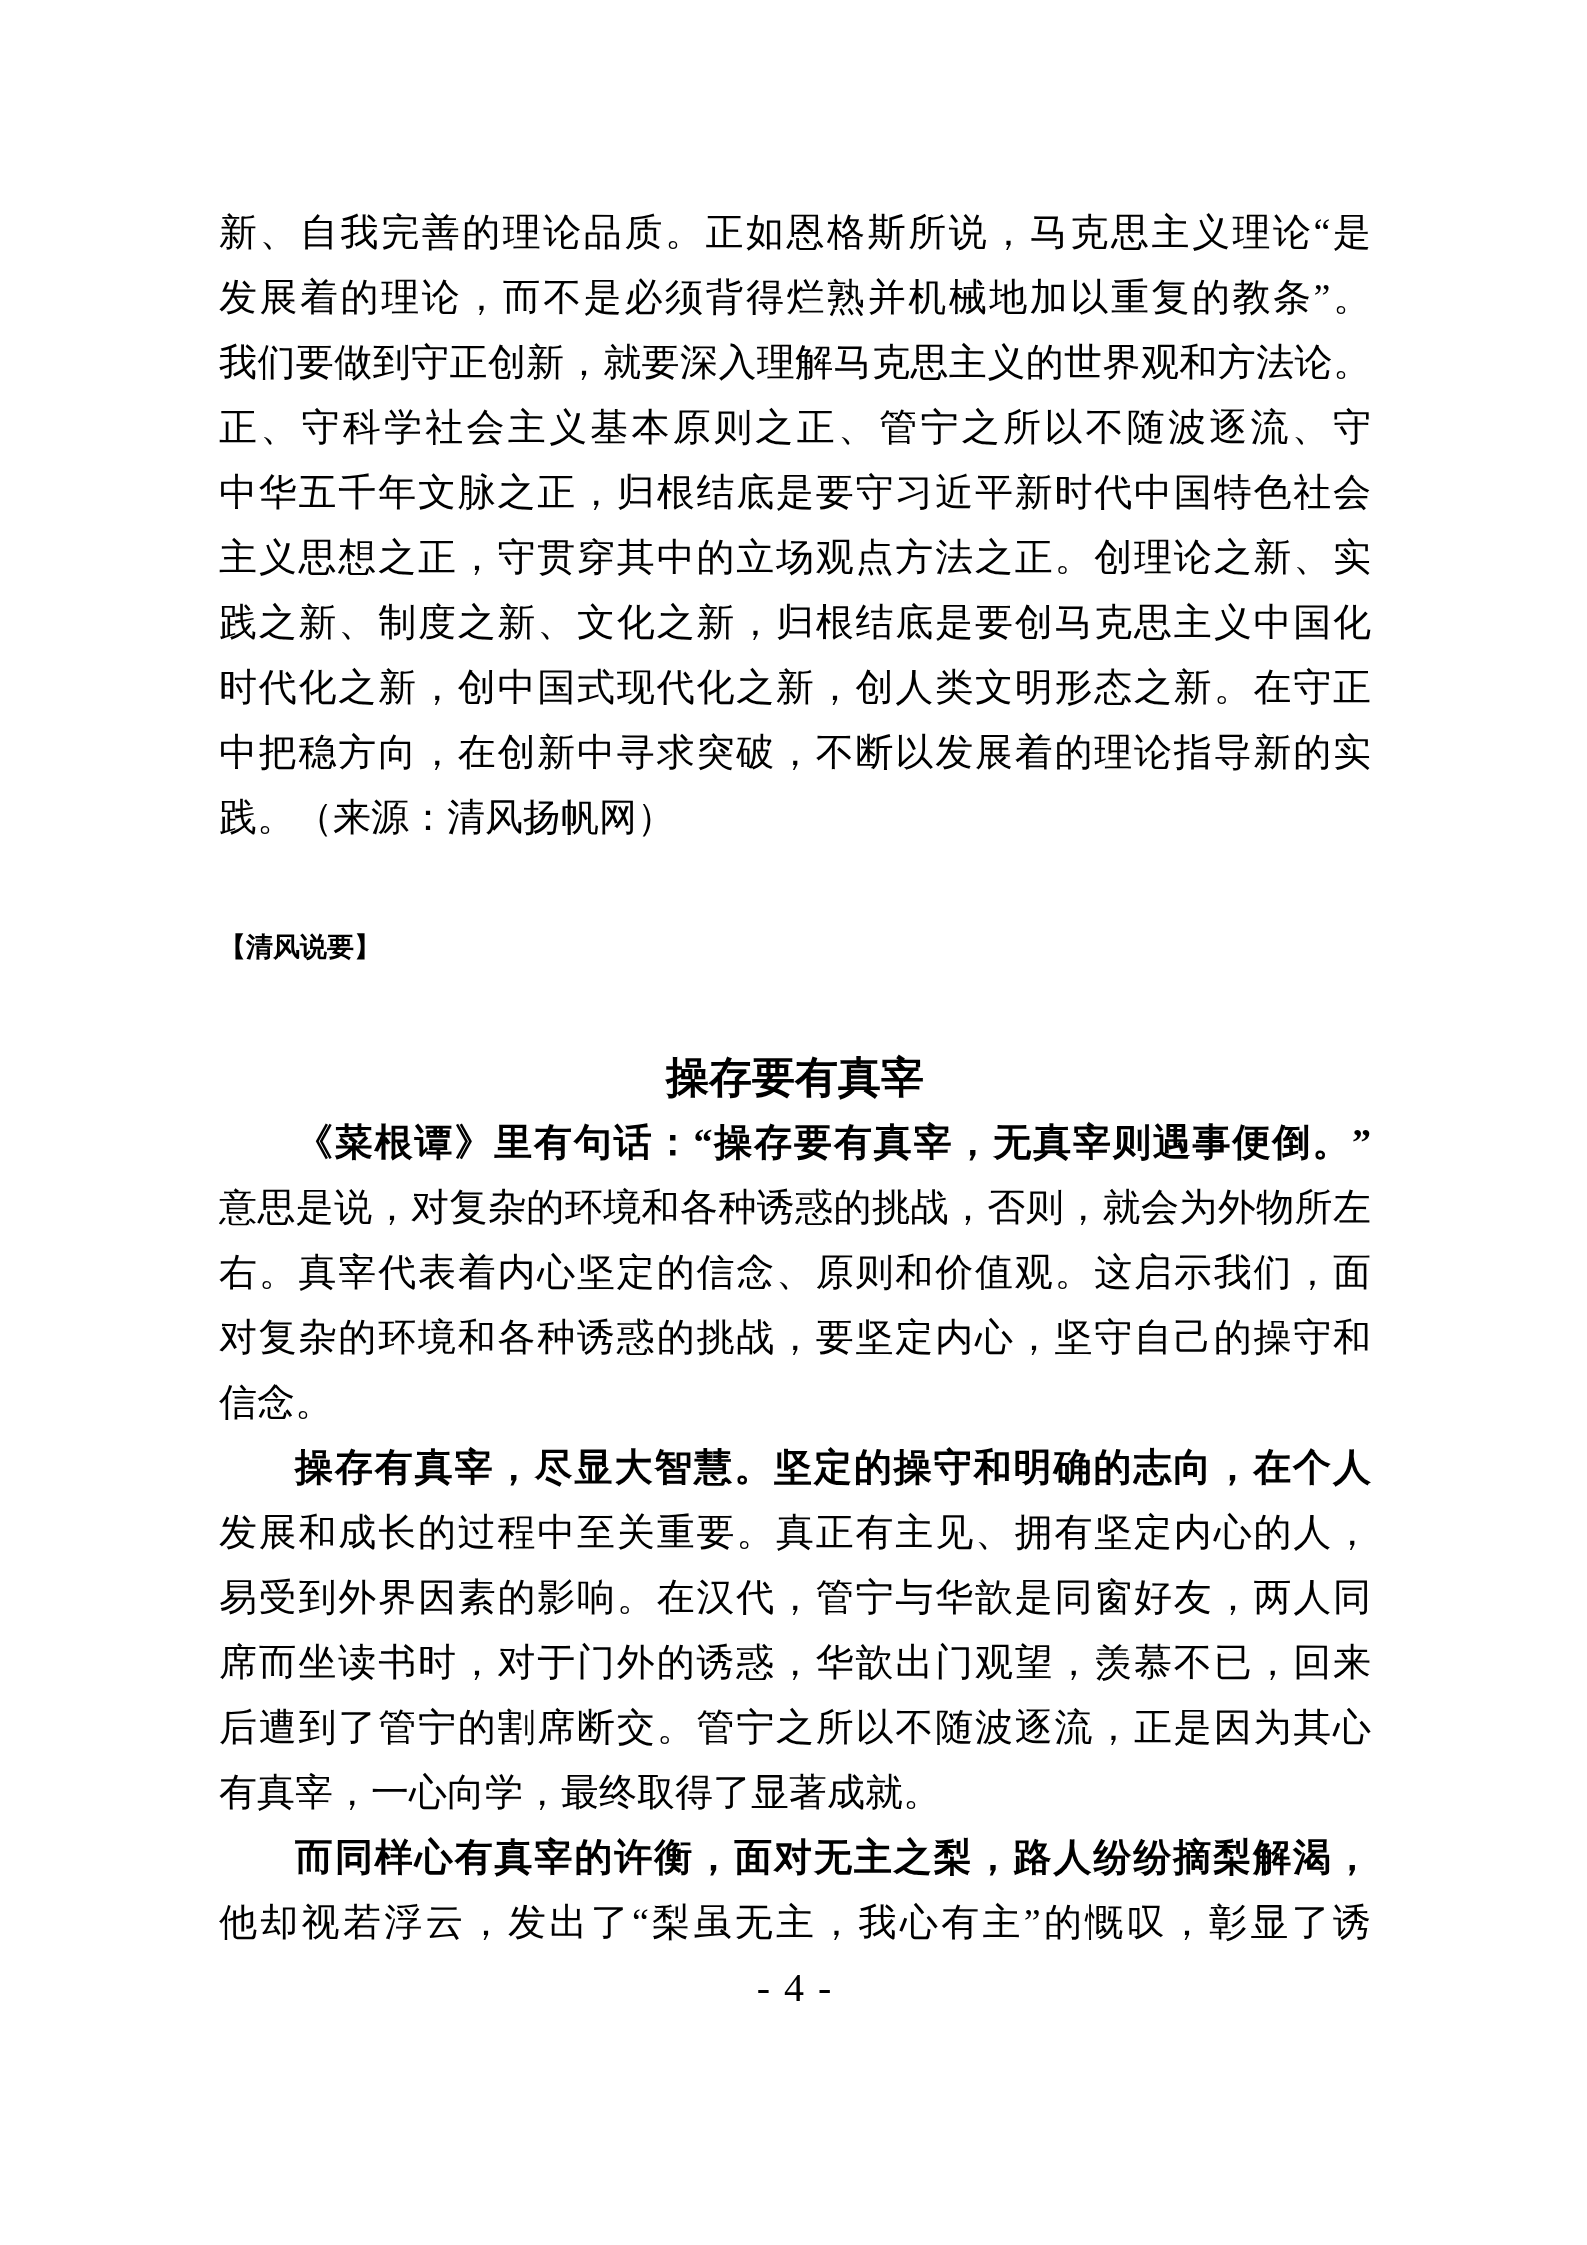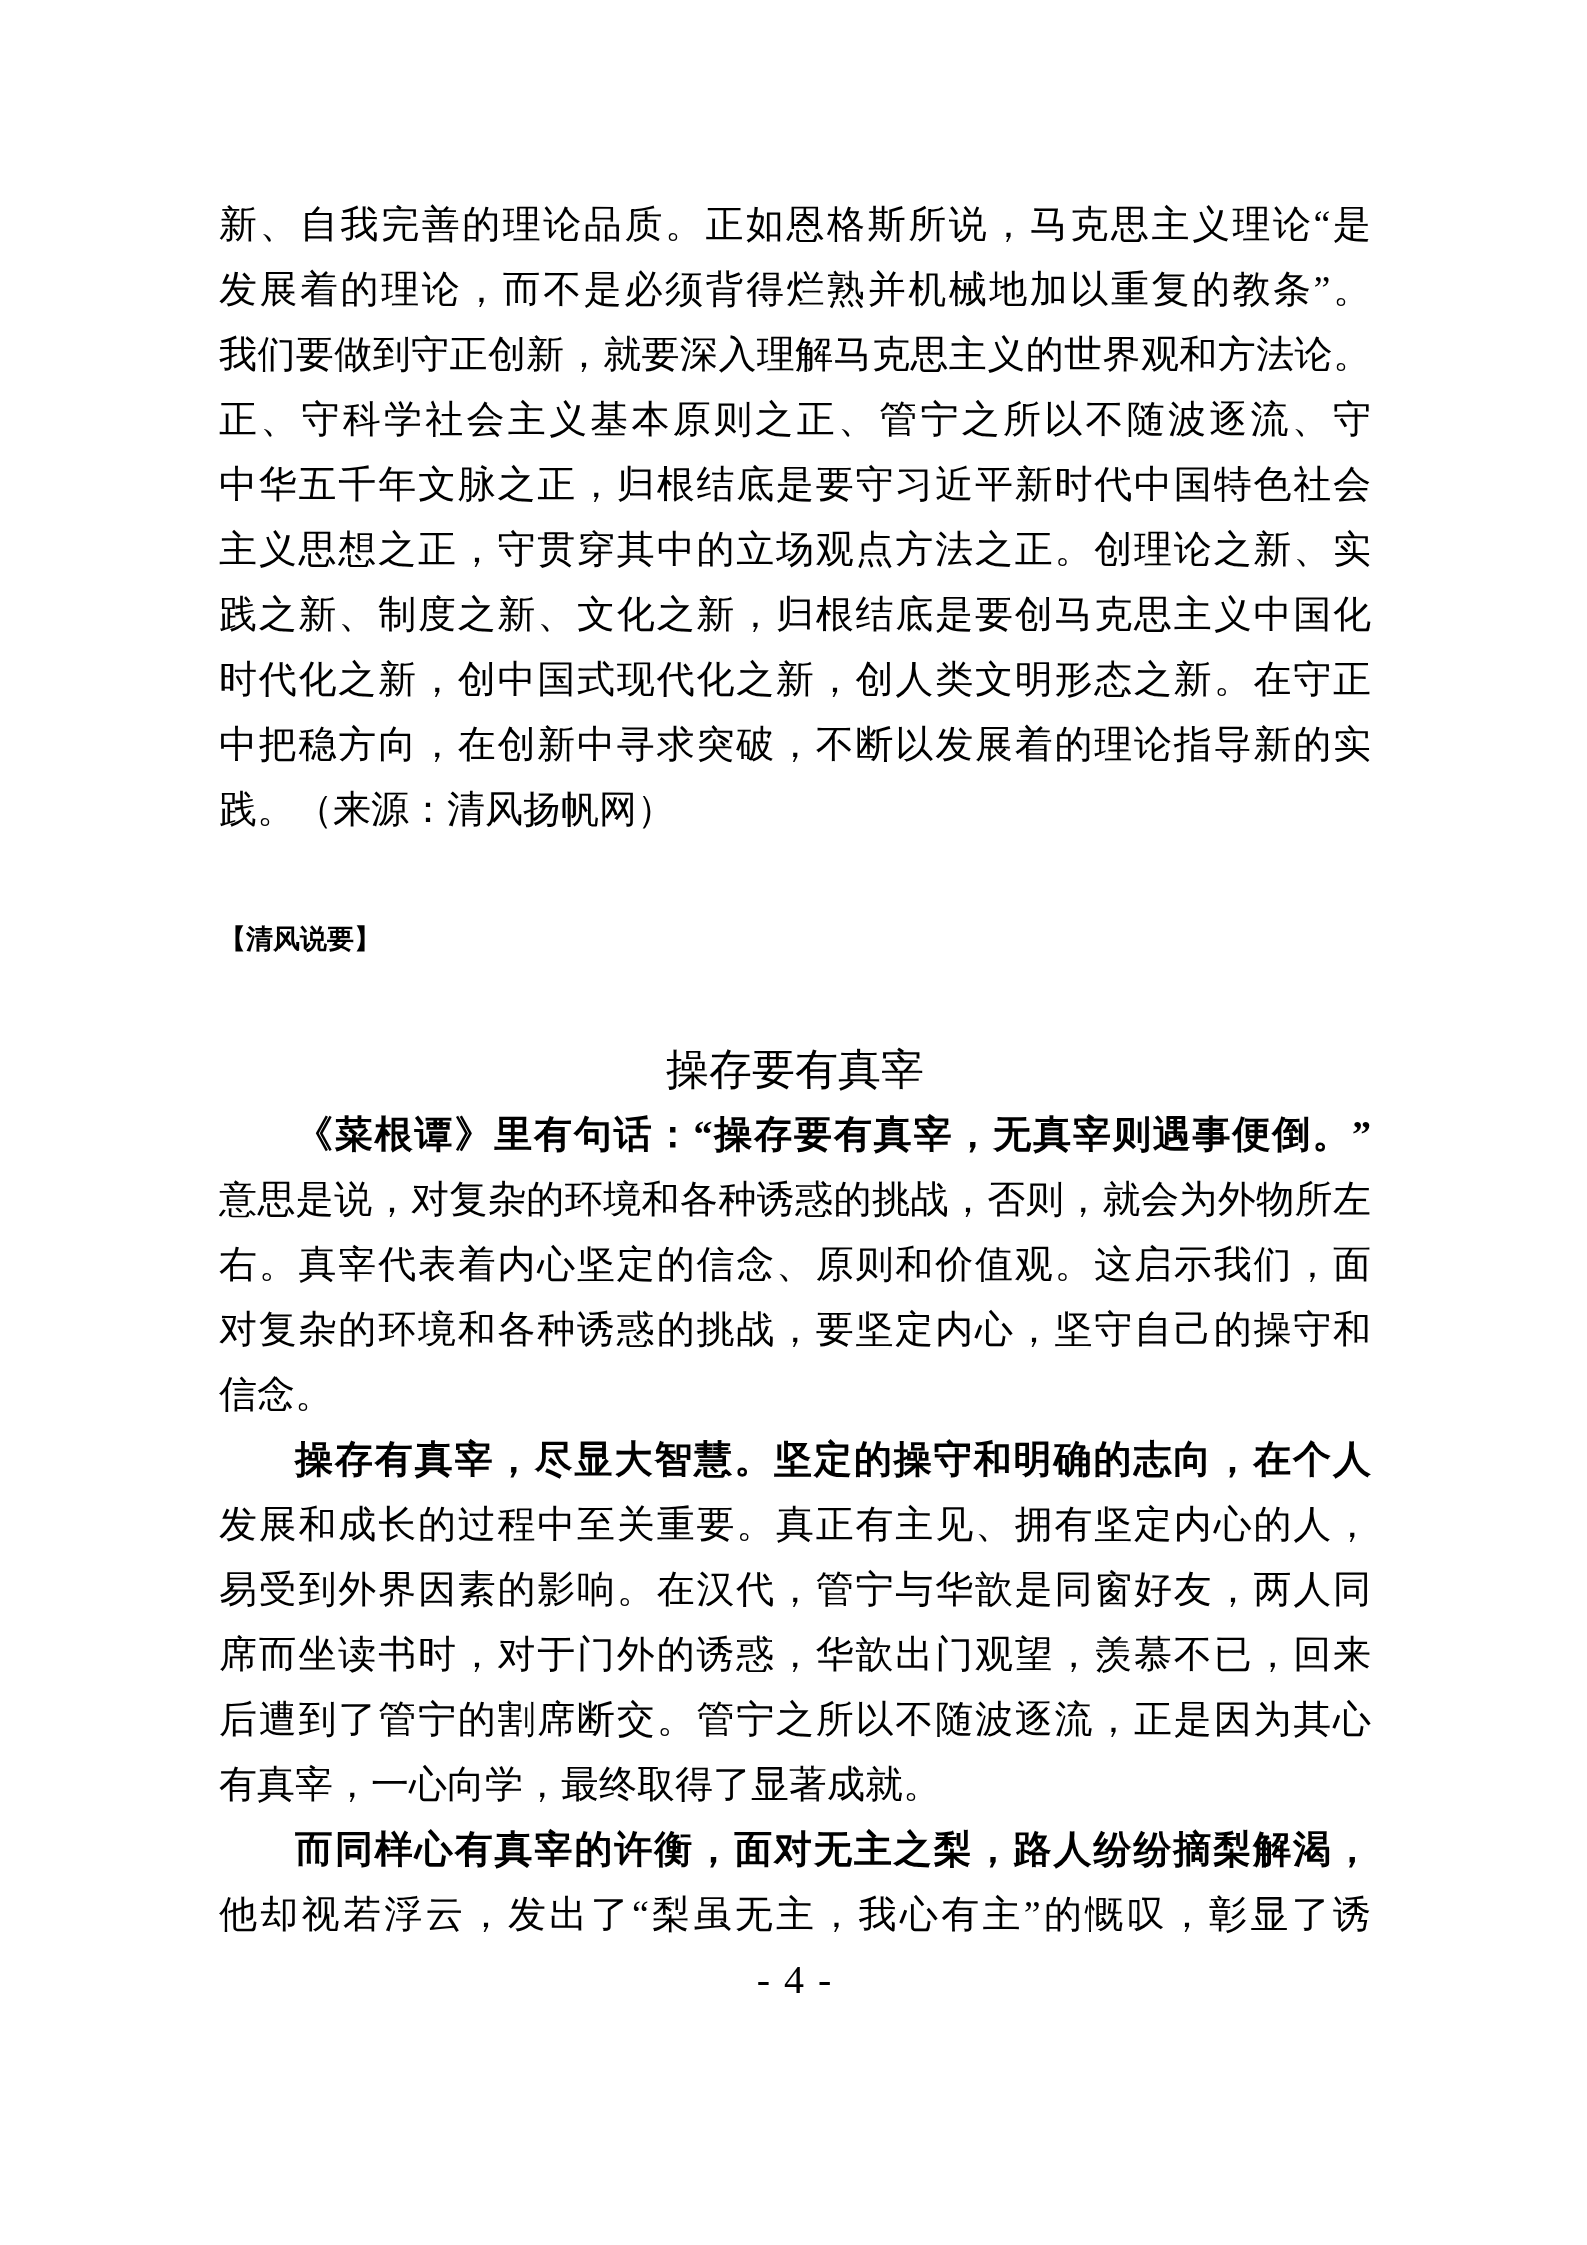--- a/index.html
+++ b/index.html
@@ -14,21 +14,21 @@
     height: 2245px;
     margin: 0 auto;
     background: var(--paper);
     color: var(--ink);
     font-family: "Liberation Serif", "DejaVu Serif", serif;
     overflow: hidden;
   }
   .text-col {
     position: absolute;
     left: 219px;
-    top: 192px;
+    top: 200px;
     width: 1152px;
   }
   .line {
     height: 65px;
     line-height: 65px;
     font-size: 38px;
     overflow: hidden;
     text-align: left;
     white-space: nowrap;
   }
@@ -43,21 +43,21 @@
     height: 65px;
     line-height: 65px;
     font-size: 27px;
     font-weight: bold;
   }
   .article-title {
     margin-top: 65px;
     height: 65px;
     line-height: 65px;
     font-size: 43px;
-    font-weight: normal;
+    font-weight: bold;
     text-align: center;
   }
   .page-number {
     height: 65px;
     line-height: 65px;
     font-size: 40px;
     text-align: center;
     letter-spacing: 2px;
   }
 </style>

